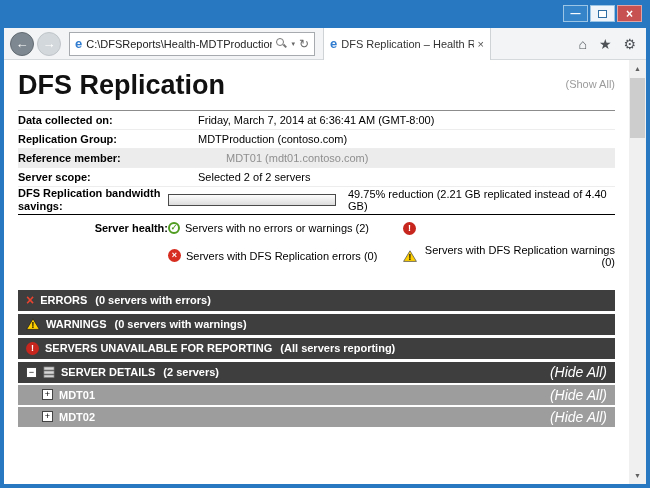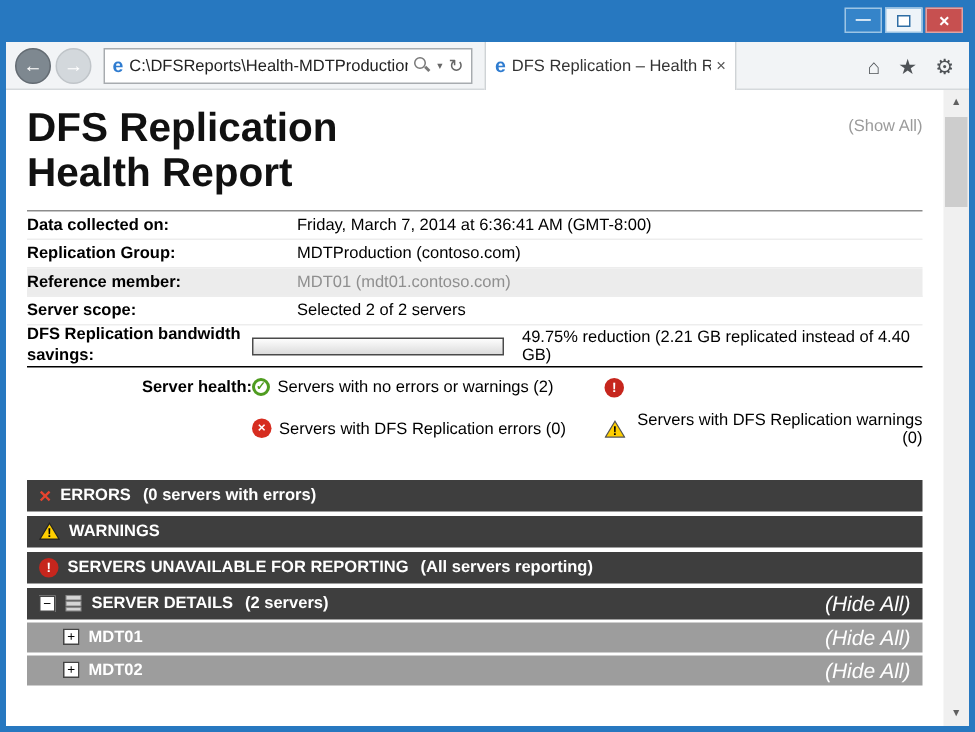--- a/index.html
+++ b/index.html
@@ -43,21 +43,21 @@
   .sb-thumb { position:absolute; top:18px; left:1px; width:15px; height:60px; background:#cdcdcd; }
 
   .page { position:absolute; top:0; left:0; right:17px; bottom:0; overflow:hidden; padding:10px 14px 0 14px; }
   .report-title { font-size:27px; font-weight:bold; color:#111; line-height:1.12; }
   .show-all { position:absolute; top:18px; right:14px; font-size:11px; color:#9b9b9b;margin-left:40px; }
   .rule { border:none; border-top:1px solid #8c8c8c; margin:10px 0 0 0; }
 
   .frow { display:flex; align-items:center; min-height:19px; border-bottom:1px solid #ededed; font-size:11px; color:#000; }
   .frow .lbl { width:180px; font-weight:bold; flex:none; }
   .frow.alt { background:#ececec; }
-  .frow.alt .val { color:#8f8f8f; }
+  .frow.alt .val { color:#8f8f8f;margin-left:28px; }
 
   .bwrow { display:flex; align-items:center; min-height:27px; font-size:11px; border-bottom:1px solid #000000; }
   .bwrow .lbl { width:150px; font-weight:bold; flex:none; line-height:1.2; }
   .bar { width:168px; height:12px; border:1px solid #4a4a4a; background:linear-gradient(#fdfdfd,#dcdcdc); flex:none; }
   .fill { height:100%; background:#2a2ec4; }
   .bwtext { margin-left:12px; }
 
   .hrow { display:flex; font-size:11px; padding:7px 0 10px 0;text-align:right; }
   .hrow .lbl { width:150px; font-weight:bold; flex:none; }
   .hgrid { display:grid; grid-template-columns:235px auto; row-gap:9px; }
@@ -123,21 +123,20 @@
       <span>★</span>
       <span>⚙</span>
     </div>
   </div>
 
   <div class="content">
 
     <div class="page">
       <div class="report-title">
         <div>DFS Replication</div>
-        <div>Health Report</div>
       </div>
       <span class="show-all">(Show All)</span>
       <hr class="rule">
 
       <div class="frow">
         <span class="lbl">Data collected on:</span>
         <span class="val">Friday, March 7, 2014 at 6:36:41 AM (GMT-8:00)</span>
       </div>
       <div class="frow">
         <span class="lbl">Replication Group:</span>
@@ -189,20 +188,21 @@
           <span>ERRORS</span>
           <span class="detail">(0 servers with errors)</span>
         </div>
 
         <div class="sec">
           <svg class="tri" width="14" height="12" viewBox="0 0 14 12">
             <polygon points="7,0.8 13.4,11.4 0.6,11.4" fill="#ffcf00" stroke="#222" stroke-width="0.8"></polygon>
             <text x="7" y="10" text-anchor="middle" font-size="8.5" font-weight="bold" fill="#000" font-family="Liberation Sans, sans-serif">!</text>
           </svg>
           <span>WARNINGS</span>
+          <span class="detail">(0 servers with warnings)</span>
         </div>
 
         <div class="sec">
           <span class="ic alert">!</span>
           <span>SERVERS UNAVAILABLE FOR REPORTING</span>
           <span class="detail">(All servers reporting)</span>
         </div>
 
         <div class="sec">
           <span class="box">−</span>

